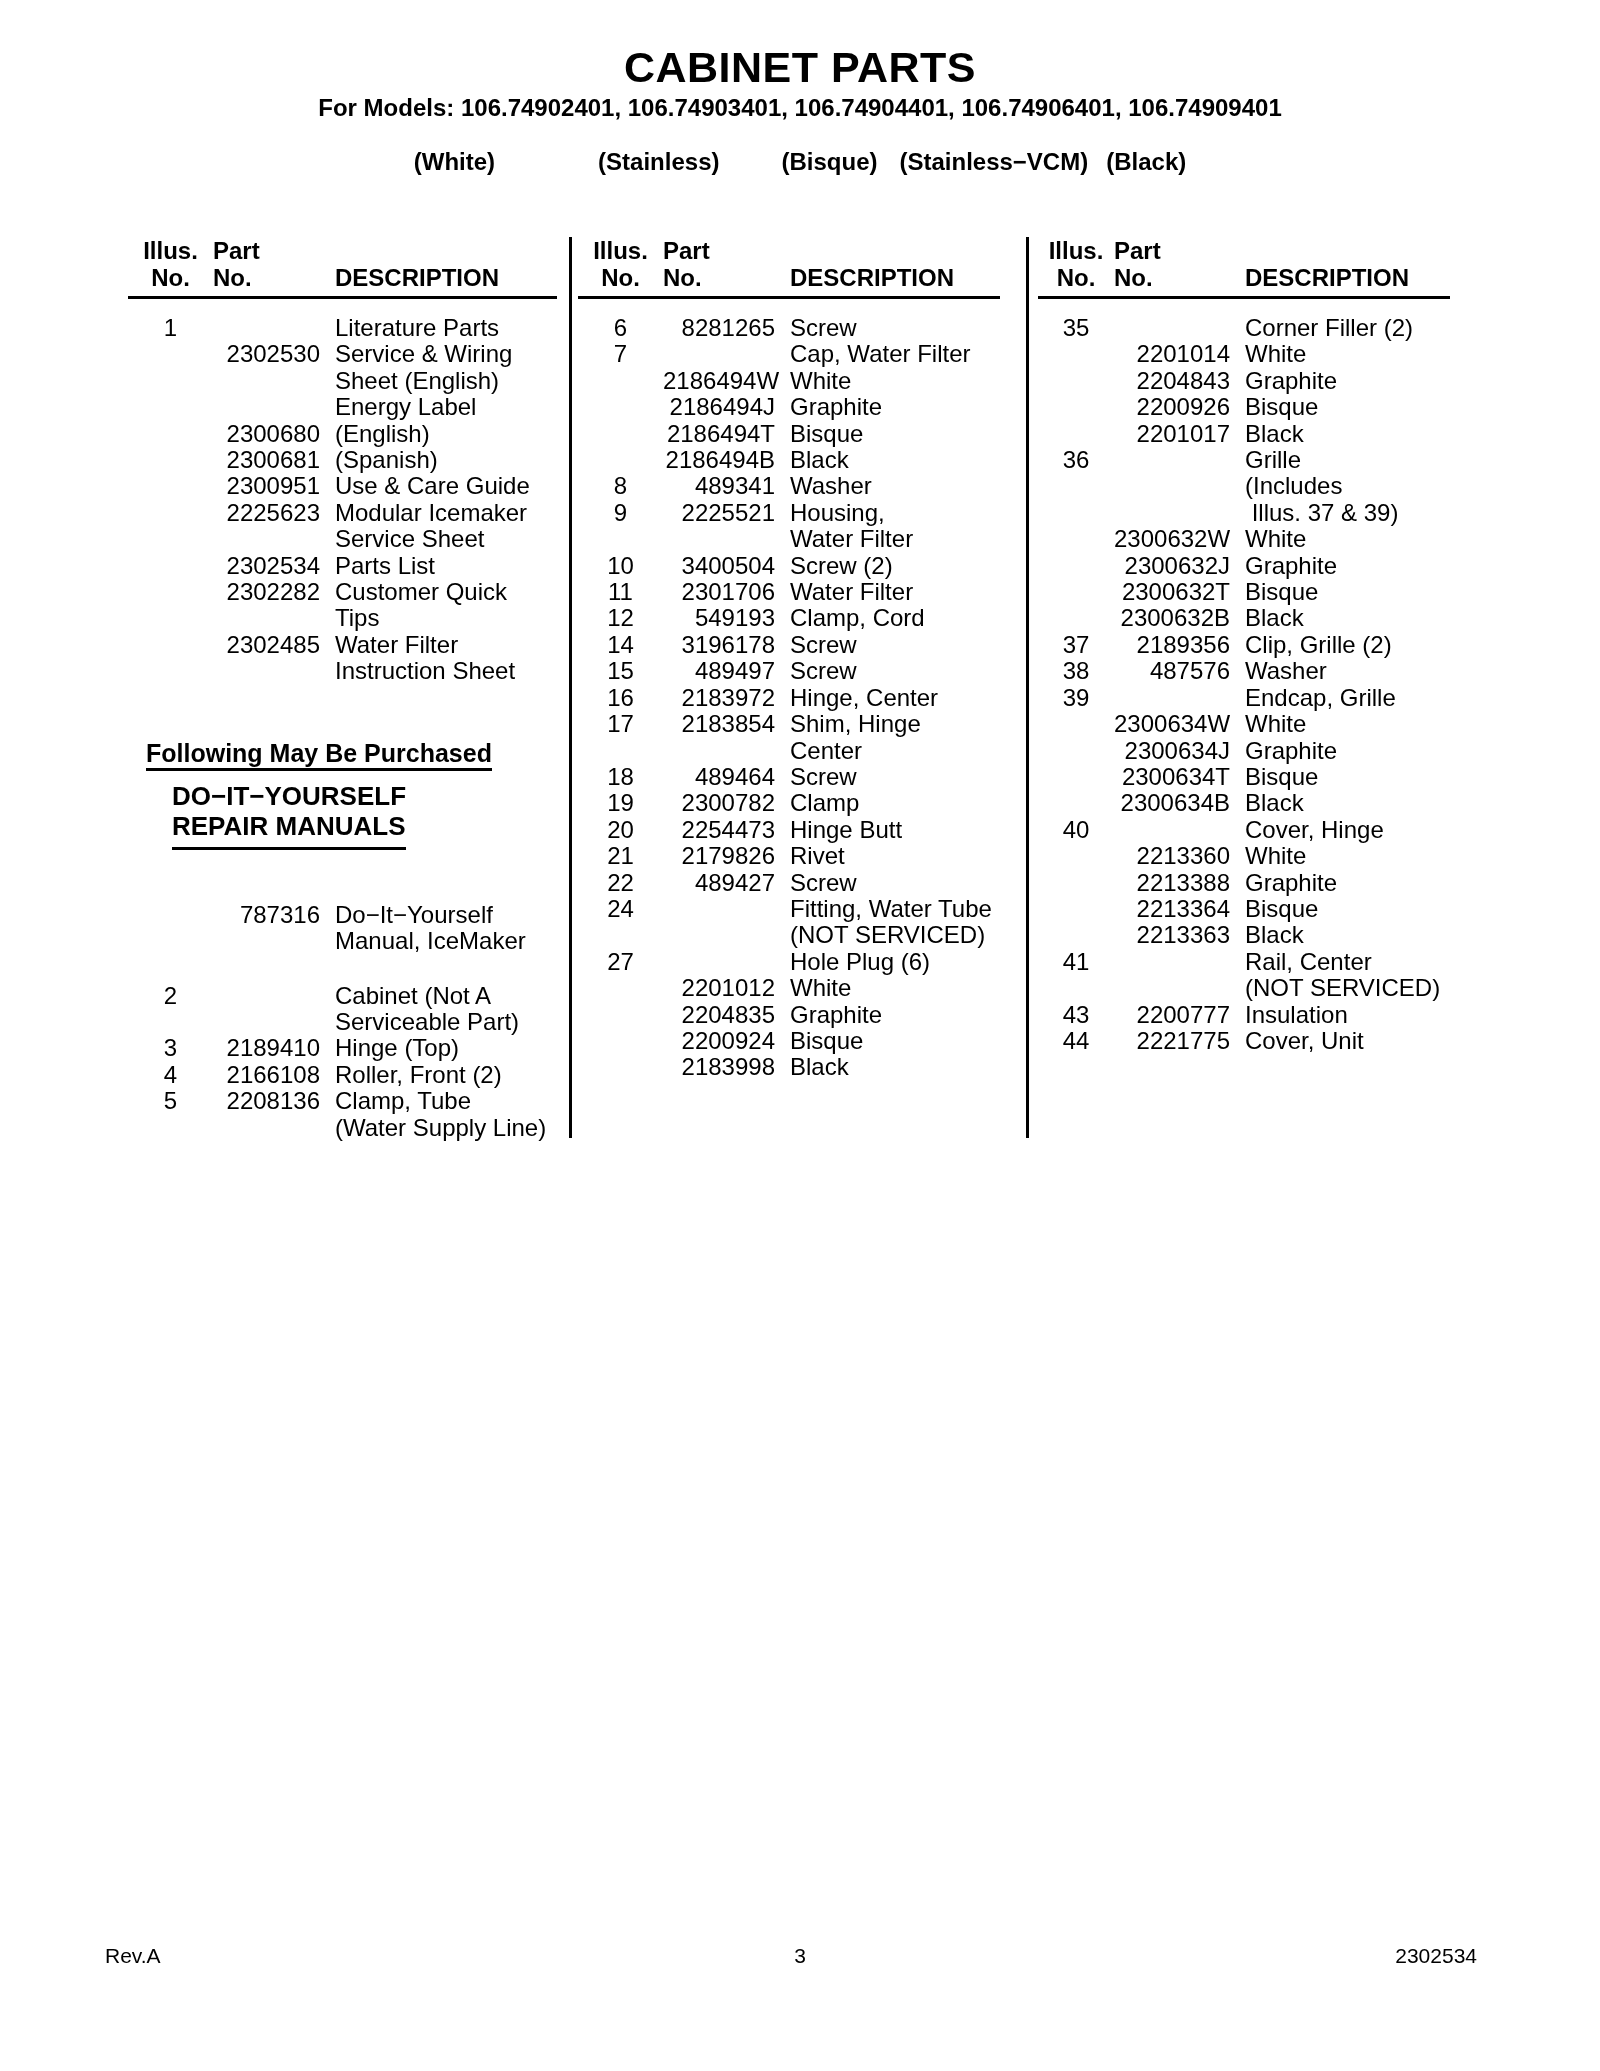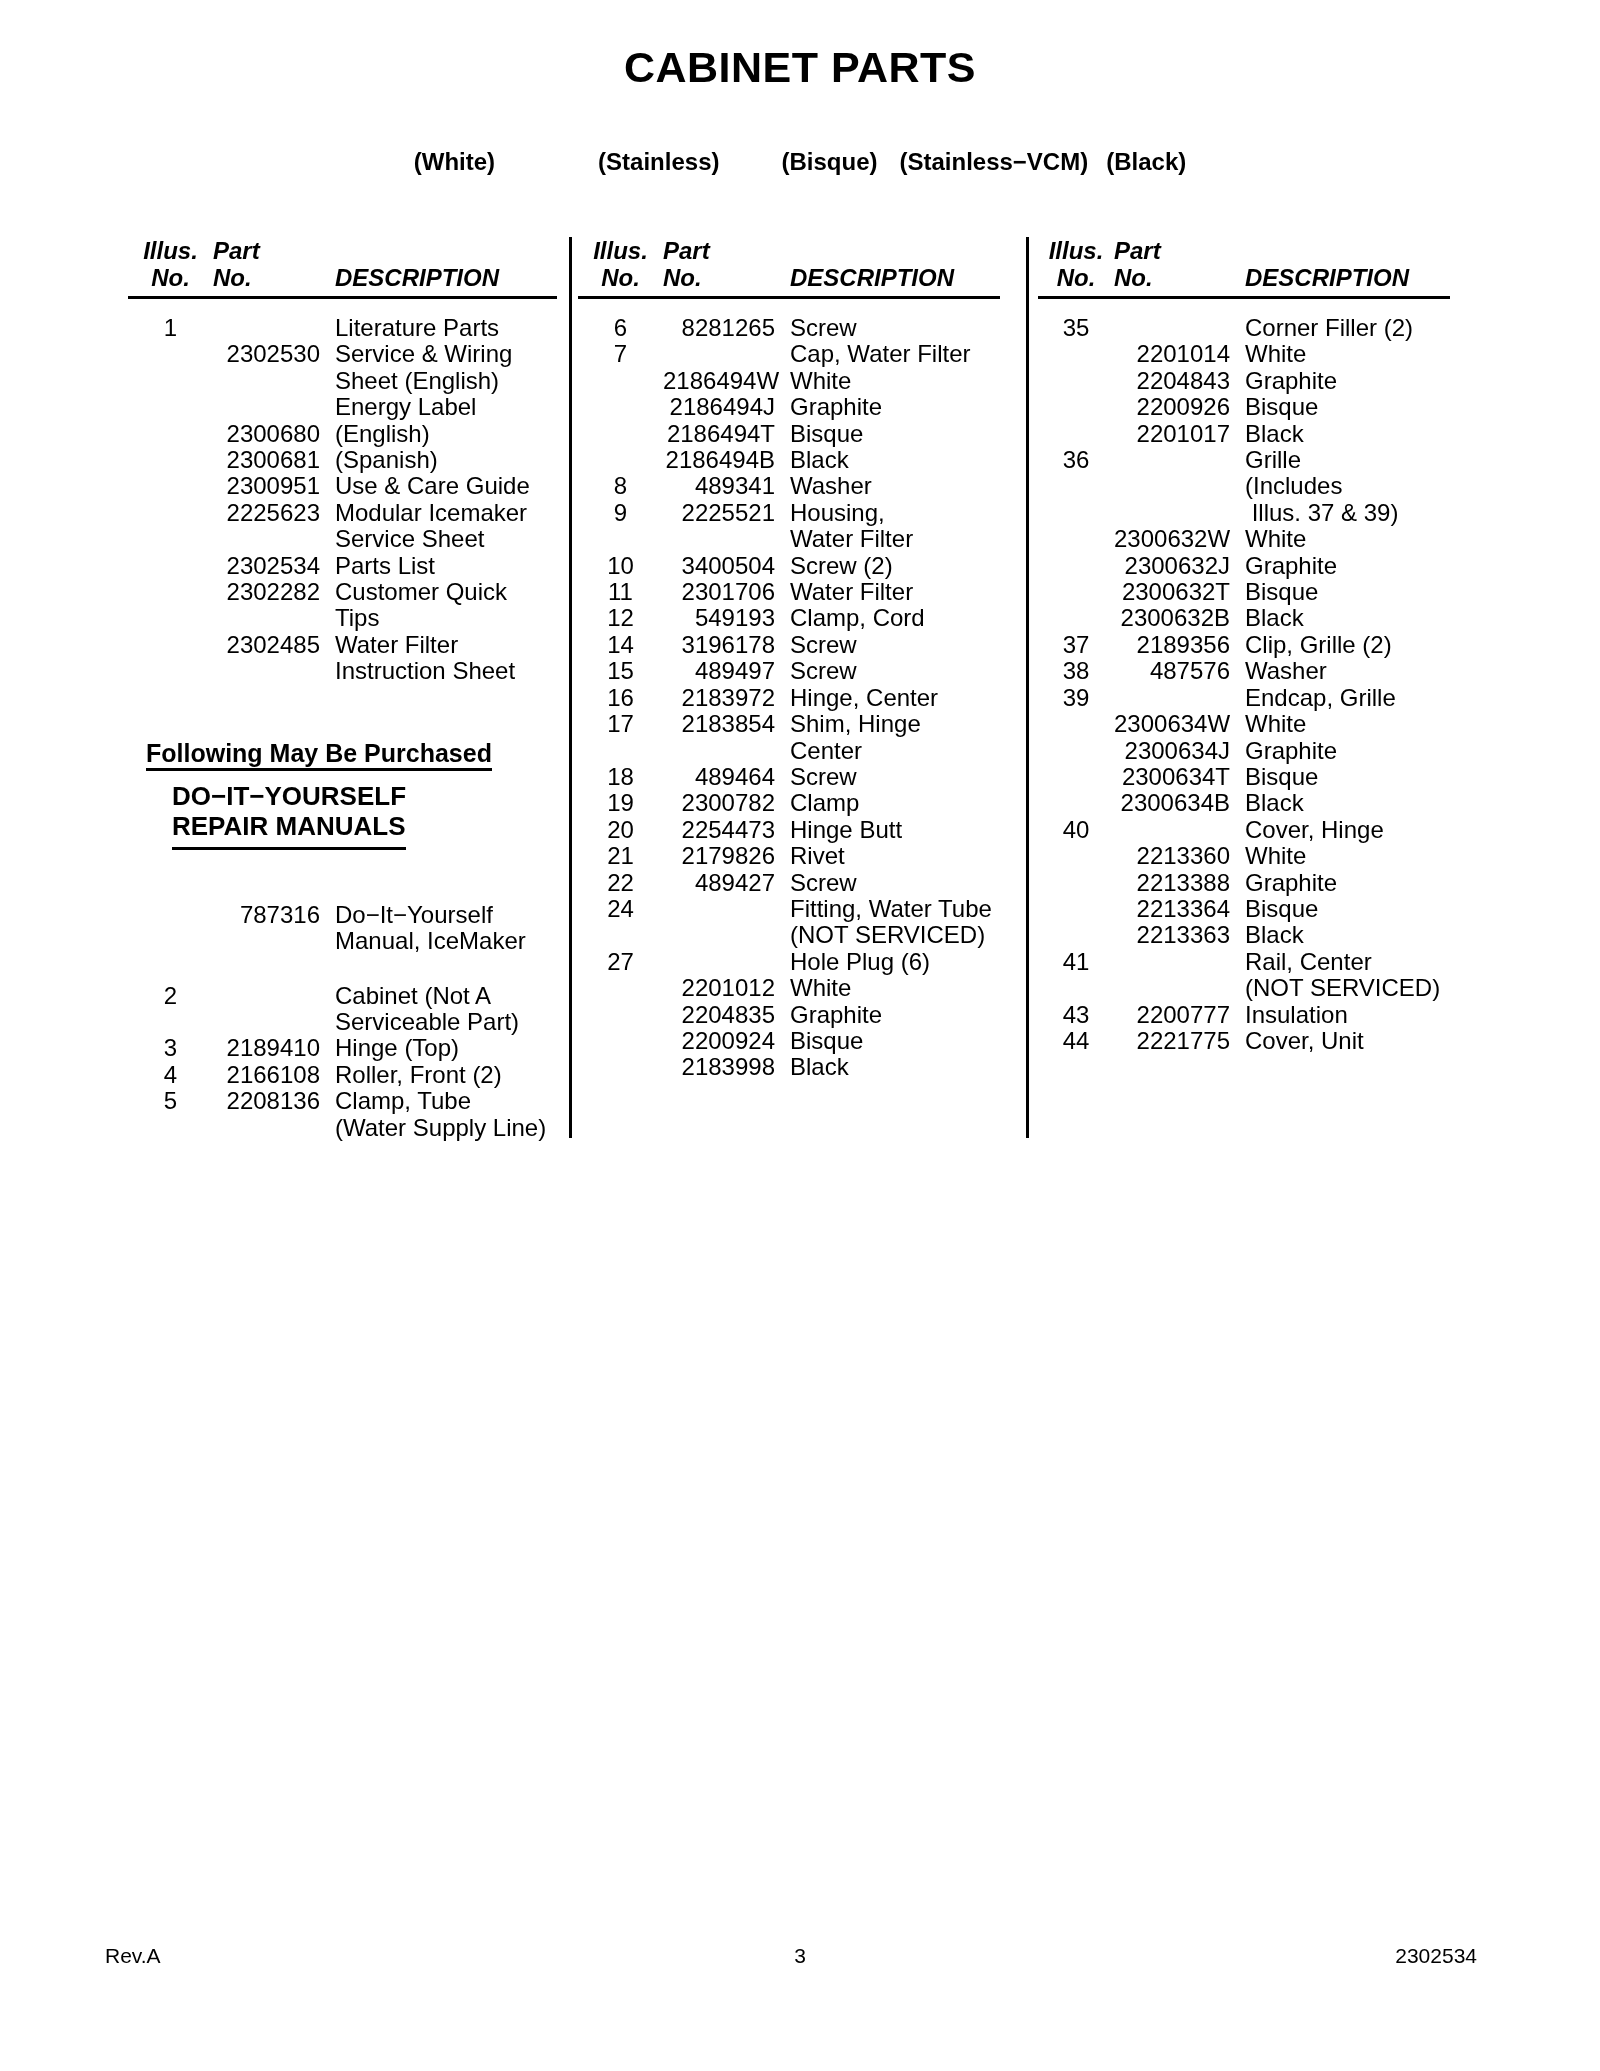--- a/index.html
+++ b/index.html
@@ -31,21 +31,21 @@
   .pcol-2{left:578px;width:422px;}
   .pcol-3{left:1038px;width:412px;}
 
   .phead,.prow{display:grid;}
   .pcol-1 .phead,.pcol-1 .prow{grid-template-columns:85px 107px 1fr;}
   .pcol-2 .phead,.pcol-2 .prow{grid-template-columns:85px 112px 1fr;}
   .pcol-3 .phead,.pcol-3 .prow{grid-template-columns:76px 116px 1fr;}
 
   .phead{
     font-weight:bold;font-size:24px;line-height:27px;
-    border-bottom:3px solid #000;padding-bottom:5px;font-style:italic;
+    border-bottom:3px solid #000;padding-bottom:5px;
   }
   .phead .c-i{text-align:center;}
   .phead .c-p{text-align:left;}
   .phead .c-d{padding-left:15px;white-space:pre;}
 
   .pbody{padding-top:16px;}
   .prow{font-size:24px;line-height:26.4px;}
   .c-i{text-align:center;}
   .c-p{text-align:right;}
   .c-d{padding-left:15px;white-space:pre;}
@@ -72,20 +72,21 @@
   .footer-left{left:105px;}
   .footer-center{left:0;width:100%;text-align:center;}
   .footer-right{right:123px;}
 </style>
 </head>
 <body>
 
 <h1 class="title">CABINET PARTS</h1>
 
 <div class="models">
+  <div>For Models: 106.74902401, 106.74903401, 106.74904401, 106.74906401, 106.74909401</div>
 </div>
 
 <div class="finishes">
   <span>(White)</span>
   <span>(Stainless)</span>
   <span>(Bisque)</span>
   <span>(Stainless−VCM)</span>
   <span>(Black)</span>
 </div>
 

